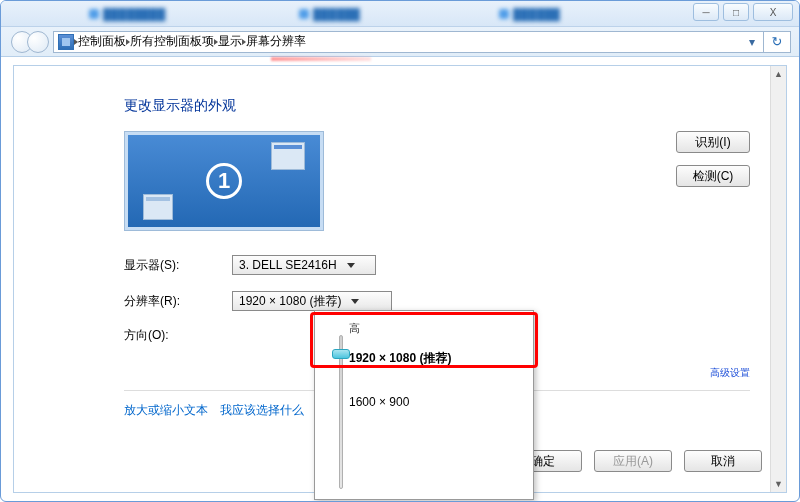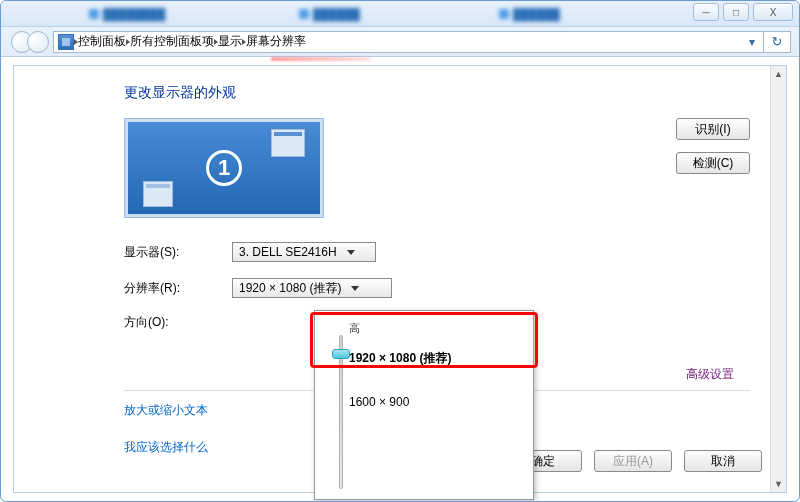--- a/index.html
+++ b/index.html
@@ -171,21 +171,21 @@
   }
   .inner {
     padding: 18px 36px 0 110px;
     position: relative;
     height: 100%;
   }
   h1 {
     font-size: 14px;
     font-weight: normal;
     color: #003399;
-    margin: 0 0 16px 0;
+    margin: 13px 0 16px 0;
   }
 
   .monitor-row {
     display: flex;
     align-items: flex-start;
     gap: 30px;
     margin-bottom: 24px;
   }
   .monitor-preview {
     width: 200px;
@@ -311,40 +311,40 @@
     top: 246px;
     width: 228px;
     height: 56px;
     border: 3px solid #ff0000;
     border-radius: 4px;
     pointer-events: none;
   }
 
   .adv-link {
     position: absolute;
-    right: 52px;
+    right: 36px;
     top: 300px;
-    color: #701a75;
-    font-size: 12px;
+    color: #1d4ed8;
+    font-size: 10px;
   }
   .hr {
     position: absolute;
     left: 110px;
     right: 36px;
     top: 324px;
     height: 1px;
     background: #ddd;
   }
   .bottom-links {
     position: absolute;
     left: 110px;
     top: 336px;
     display: flex;
-    flex-direction: column;
-    gap: 20px;
+    flex-direction: row;
+    gap: 12px;
   }
   .bottom-links a { color: #0066cc; text-decoration: none; }
 
   
   .footer-btns {
     position: absolute;
     right: 24px;
     bottom: 20px;
     display: flex;
     gap: 12px;

